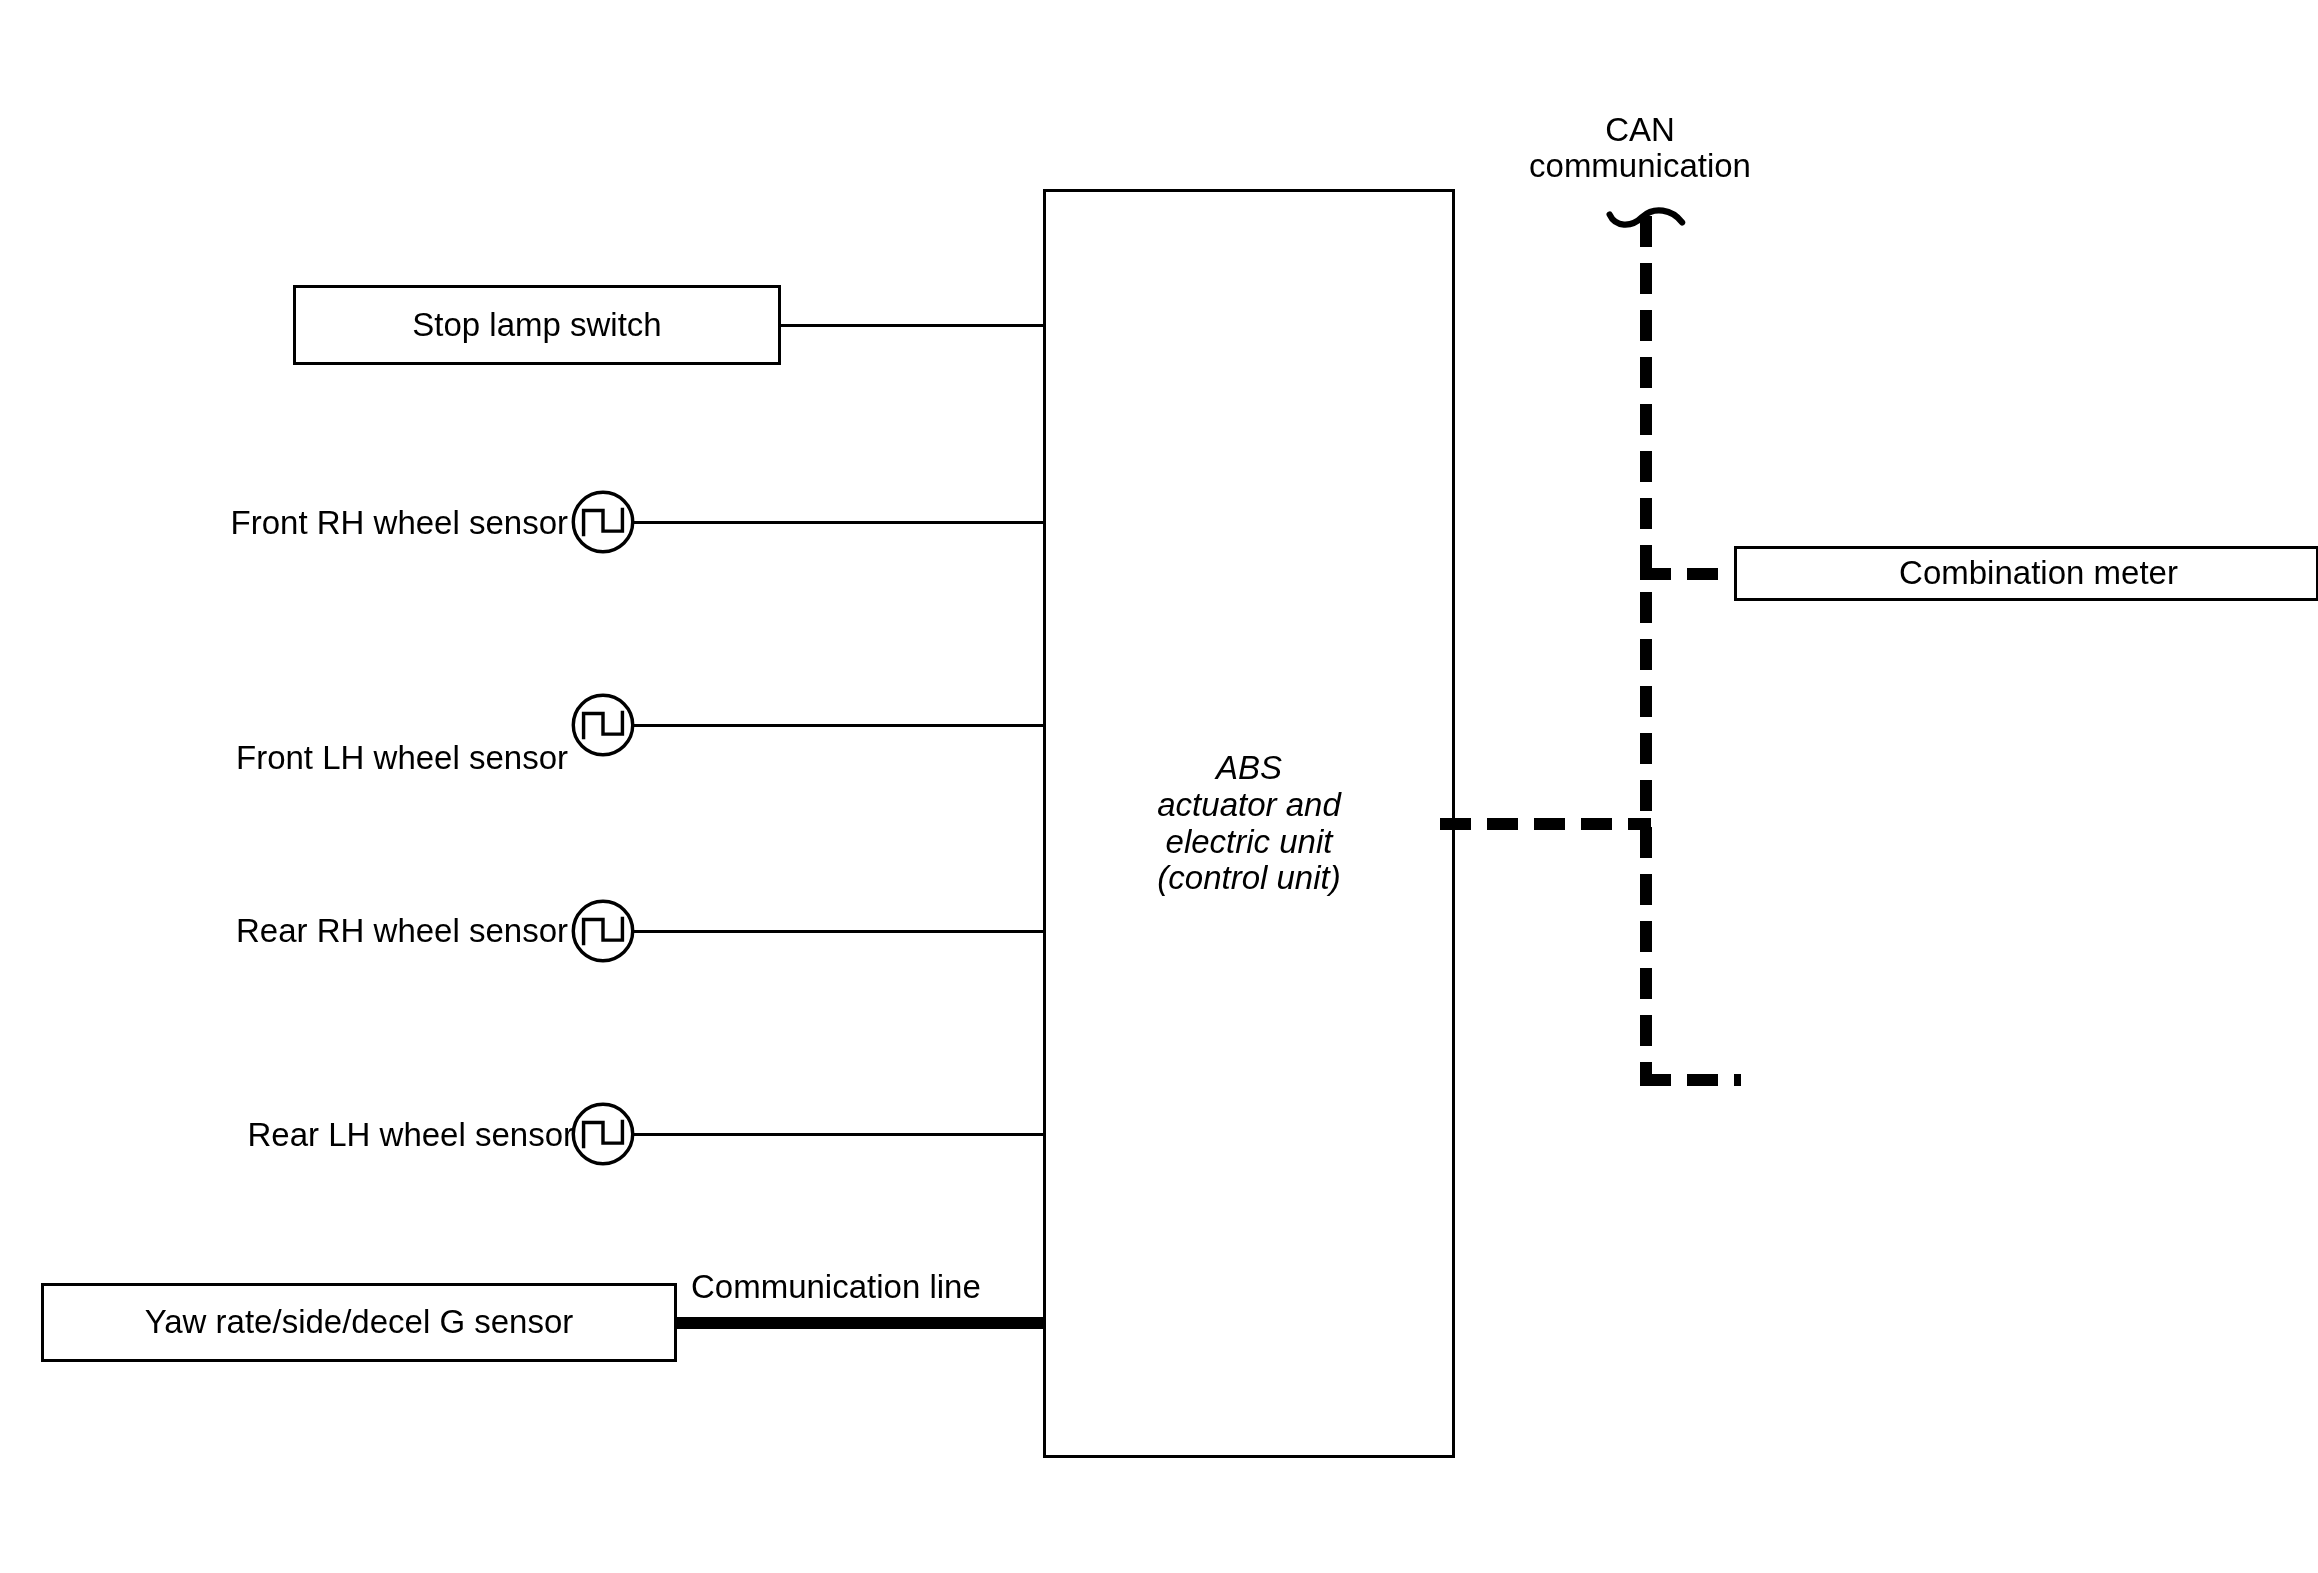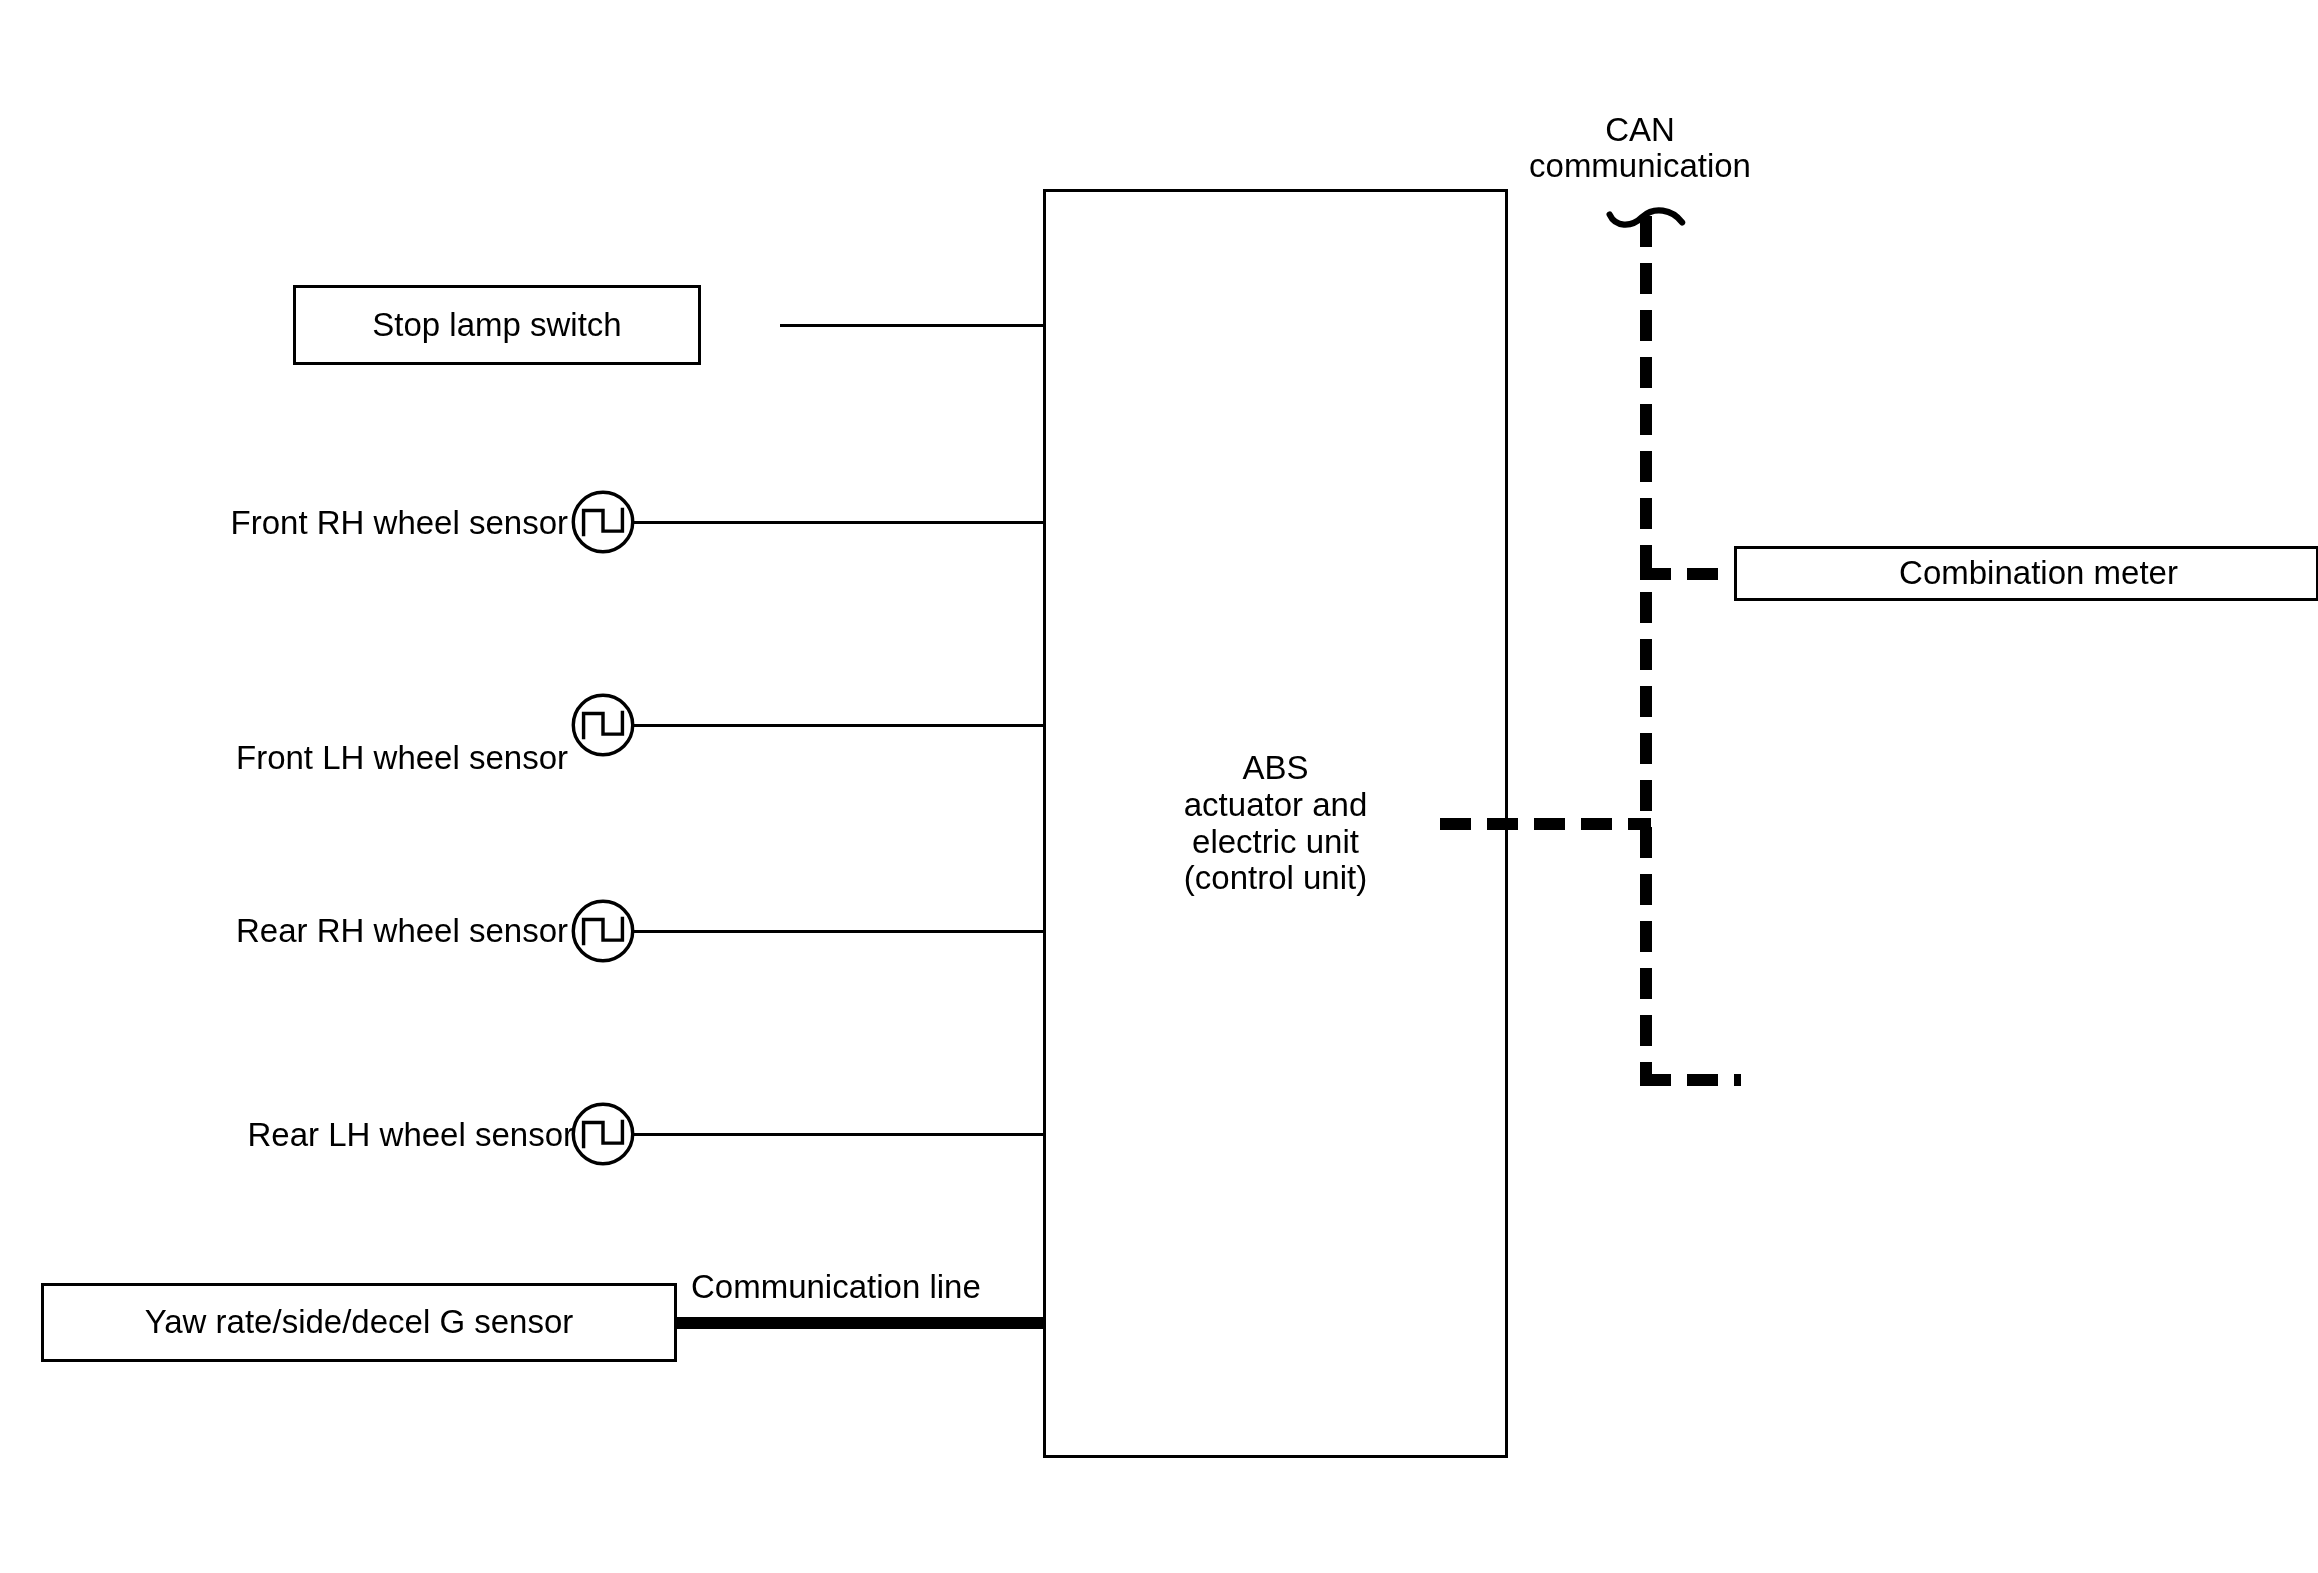--- a/index.html
+++ b/index.html
@@ -85,21 +85,21 @@
   }
   .sensor-sym svg{ display:block; width:64px; height:64px; }
 
   .hook{ position:absolute; }
 </style>
 </head>
 <body>
 
 <div id="canvas">
 
-  <div class="box" style="left:293px; top:285px; width:408px; height:80px;">
+  <div class="box" style="left:293px; top:285px; width:488px; height:80px;">
     <span class="box-label">Stop lamp switch</span>
   </div>
 
   <div class="wire wire-h" style="left:780px; top:324px; width:264px;"></div>
 
   <div class="plain-label" style="left:143px; top:505px; width:425px;">Front RH wheel sensor</div>
   <div class="sensor-sym" style="left:571px; top:490px;">
     <svg viewBox="0 0 112 112">
       <circle cx="56" cy="56" r="52" fill="none" stroke="#000" stroke-width="6"></circle>
       <polyline points="22,78 22,36 56,36 56,72 90,72 90,34" fill="none" stroke="#000" stroke-width="6" stroke-linecap="square" stroke-linejoin="miter"></polyline>
@@ -135,21 +135,21 @@
   <div class="wire wire-h" style="left:633px; top:1133px; width:411px;"></div>
 
   <div class="box" style="left:41px; top:1283px; width:636px; height:79px;">
     <span class="box-label">Yaw rate/side/decel G sensor</span>
   </div>
 
   <div class="plain-label" style="left:683px; top:1269px; width:367px; text-align:left;margin-left:8px;">Communication line</div>
 
   <div class="commline" style="left:677px; top:1317px; width:367px;"></div>
 
-  <div class="box" style="left:1043px; top:189px; width:465px; height:1269px;">
+  <div class="box" style="left:1043px; top:189px; width:412px; height:1269px;font-style:italic;">
     <span class="box-label">ABS
 actuator and
 electric unit
 (control unit)</span>
   </div>
 
   <div class="plain-label center" style="left:1491px; top:112px; width:298px;text-align:center;">CAN
 communication</div>
 
   <div class="hook" style="left:1601px; top:202px; width:92px; height:34px;">

